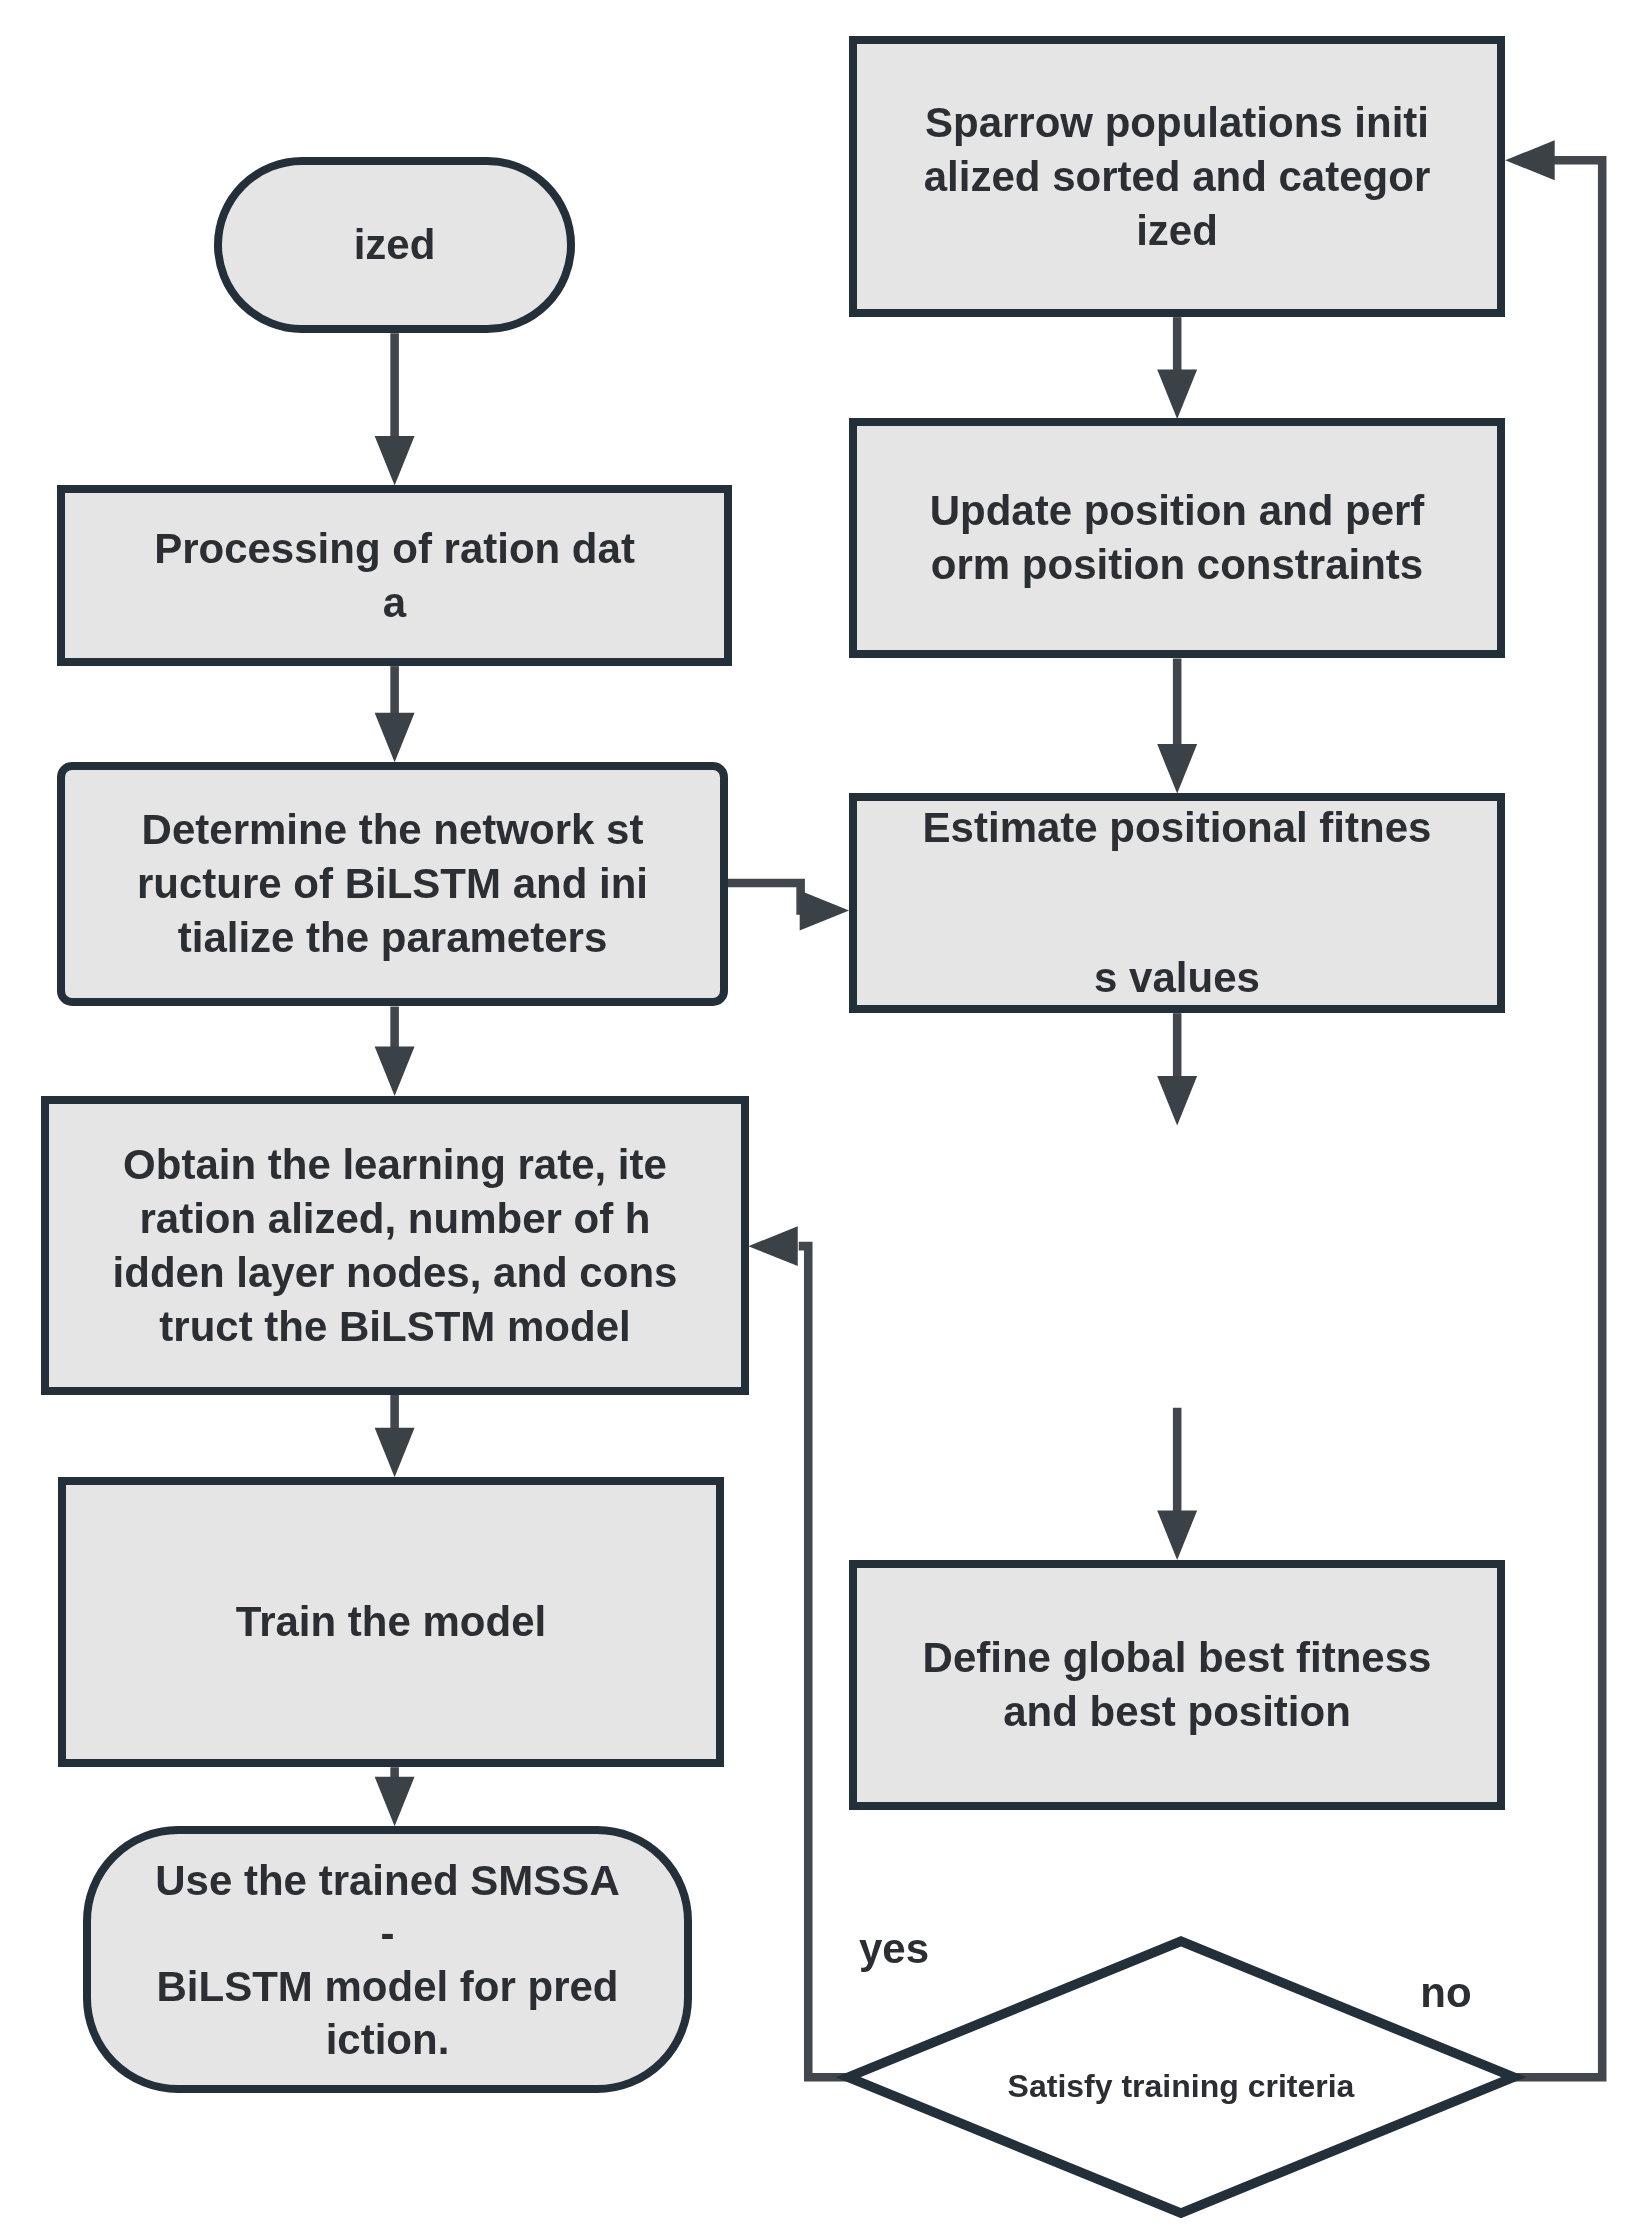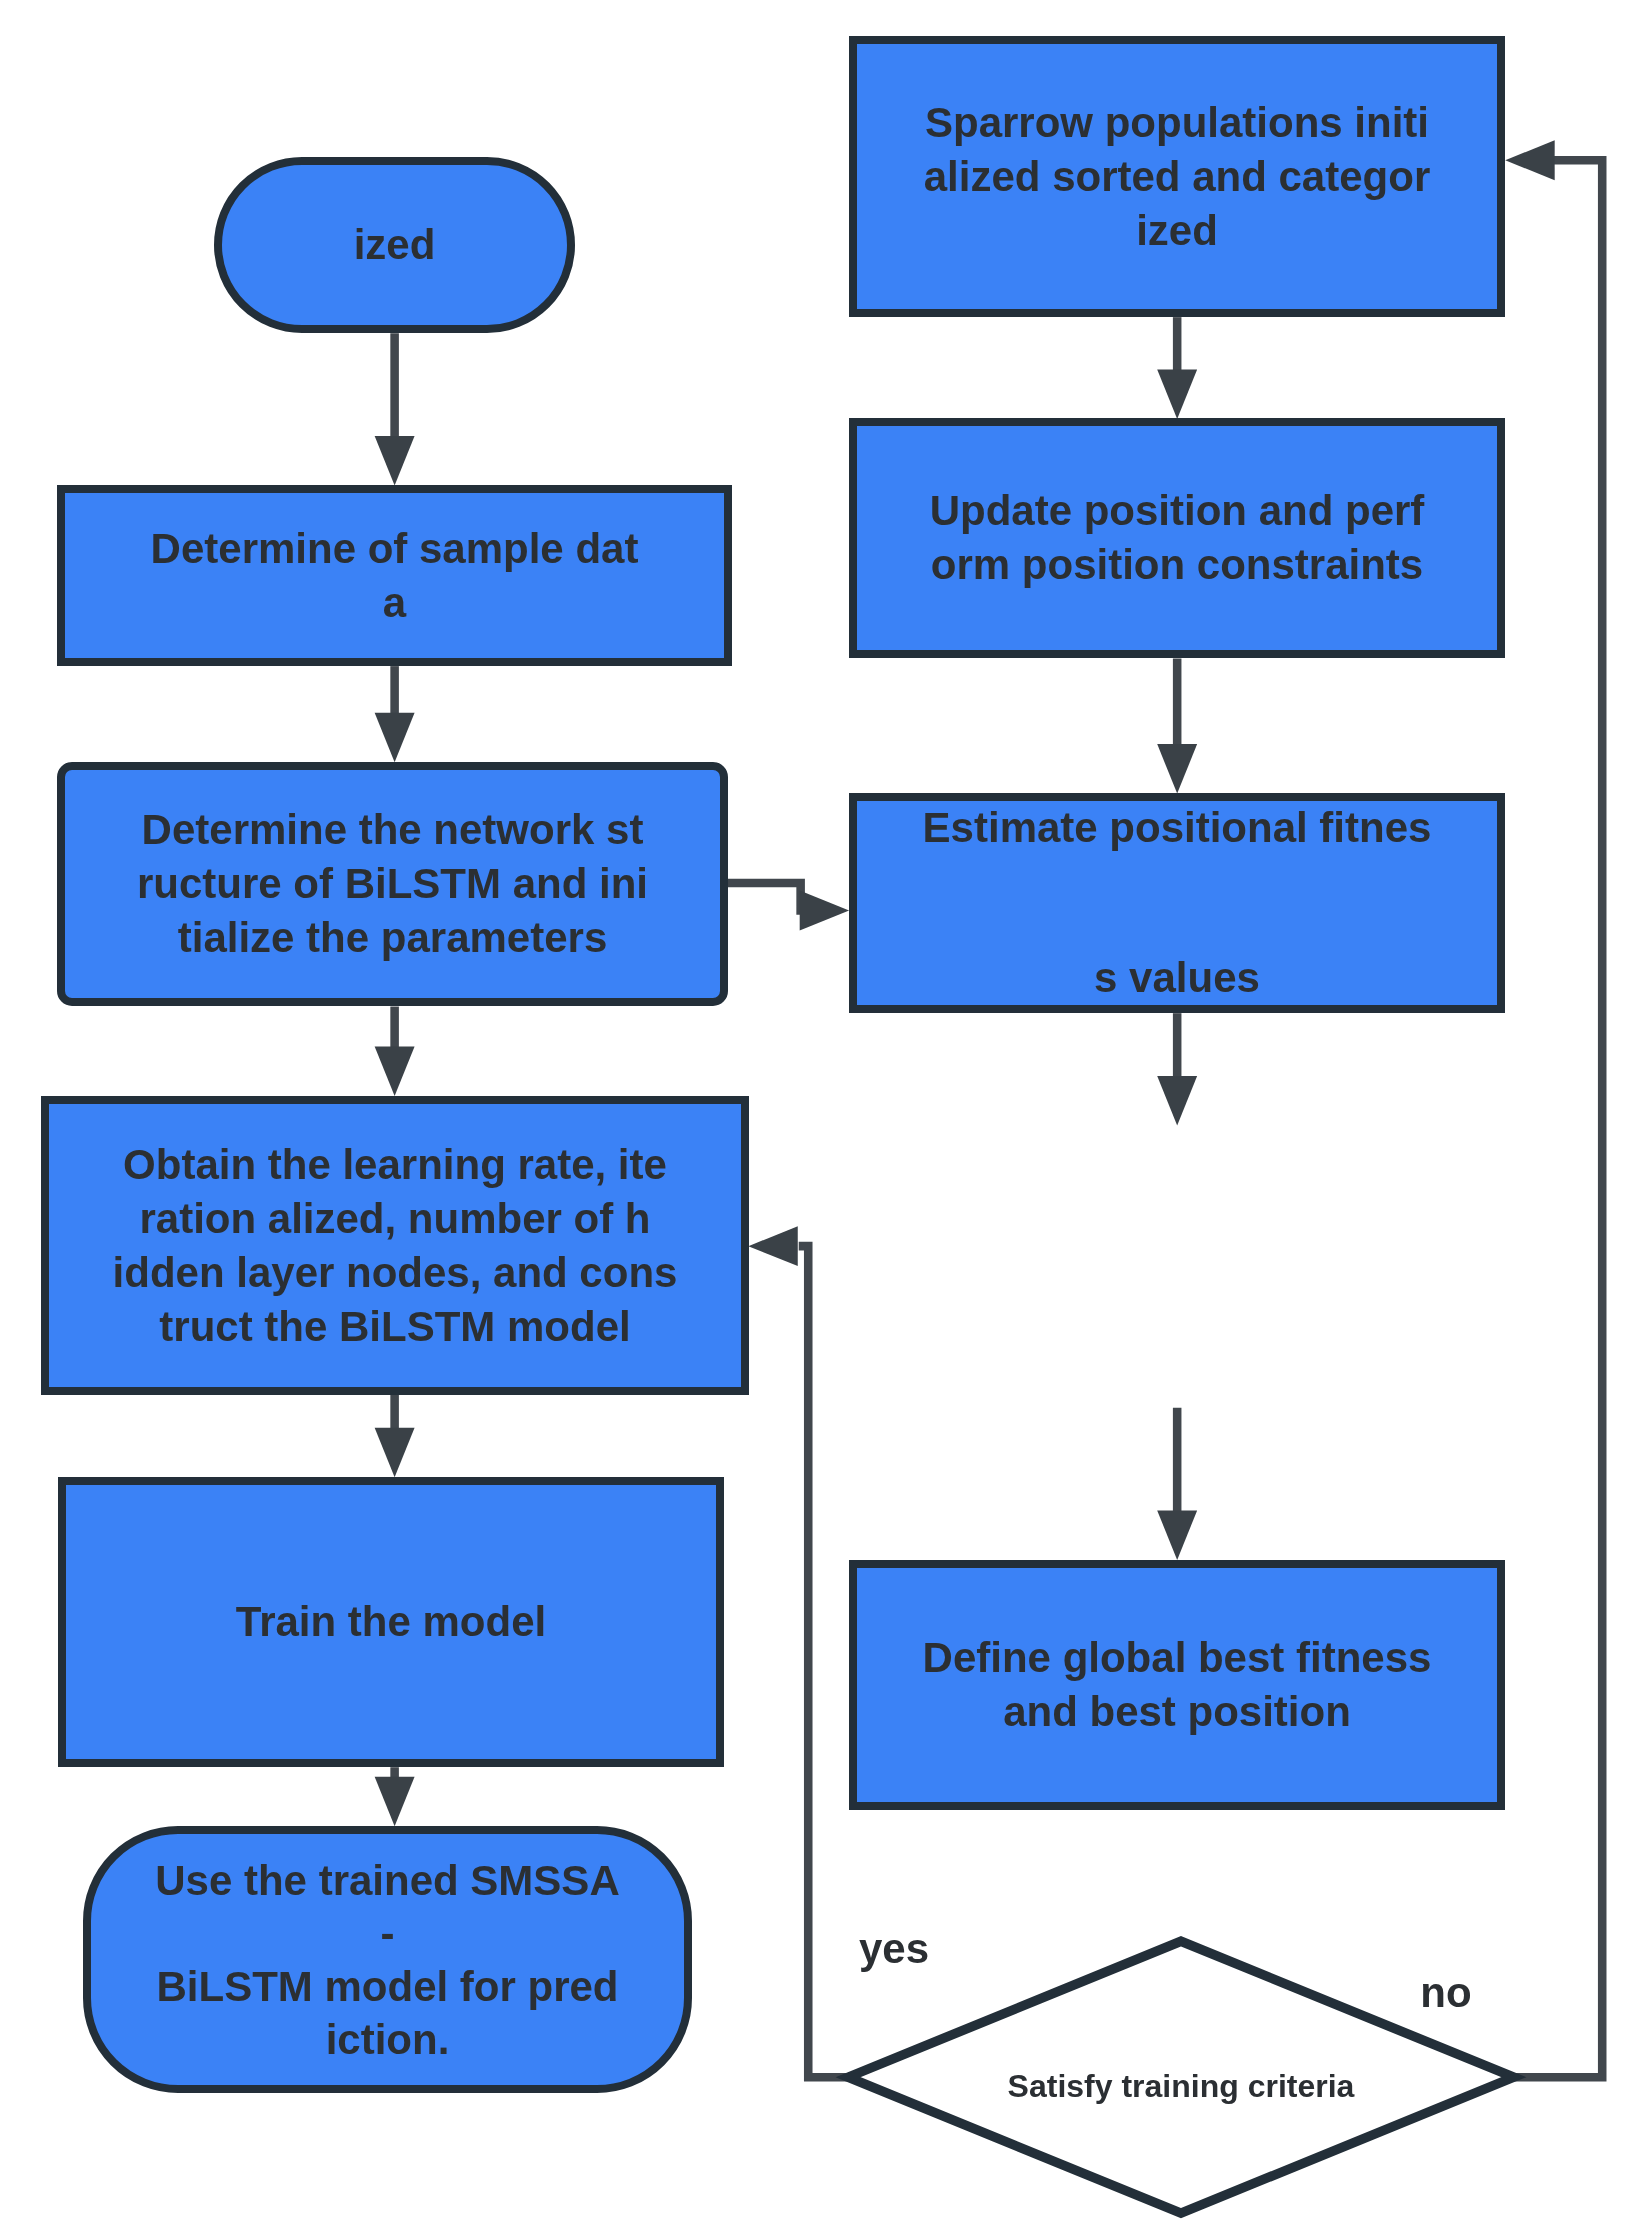--- a/index.html
+++ b/index.html
@@ -6,21 +6,21 @@
   #canvas{
     position:relative;
     width:1645px;height:2227px;
     background:#ffffff;
     font-family:"Liberation Sans", sans-serif;
     overflow:hidden;
   }
   .node{
     position:absolute;
     box-sizing:border-box;
-    background:#3b82f6;
+    background:#e5e5e5;
     border:8.6px solid #232f39;
     display:flex;
     flex-direction:column;
     justify-content:center;
     align-items:center;
     text-align:center;
     font-weight:bold;
     font-size:42px;
     line-height:54px;
     color:#2b2f33;
@@ -115,21 +115,21 @@
     </g>
 
     <polygon class="diamond" points="1242,2041 1592,2184 1242,2327 892,2184"></polygon>
   </svg>
 
   <div class="node stadium" style="left:214px;top:157px;width:361px;height:176px;">
     <div class="ln">ized</div>
   </div>
 
   <div class="node" style="left:57px;top:485px;width:675px;height:181px;">
-    <div class="ln">Determine of sample dat</div>
+    <div class="ln">Processing of ration dat</div>
     <div class="ln">a</div>
   </div>
 
   <div class="node" style="left:57px;top:762px;width:671px;height:244px;border-radius:15px;">
     <div class="ln">Determine the network st</div>
     <div class="ln">ructure of BiLSTM and ini</div>
     <div class="ln">tialize the parameters</div>
   </div>
 
   <div class="node" style="left:41px;top:1096px;width:708px;height:299px;">

